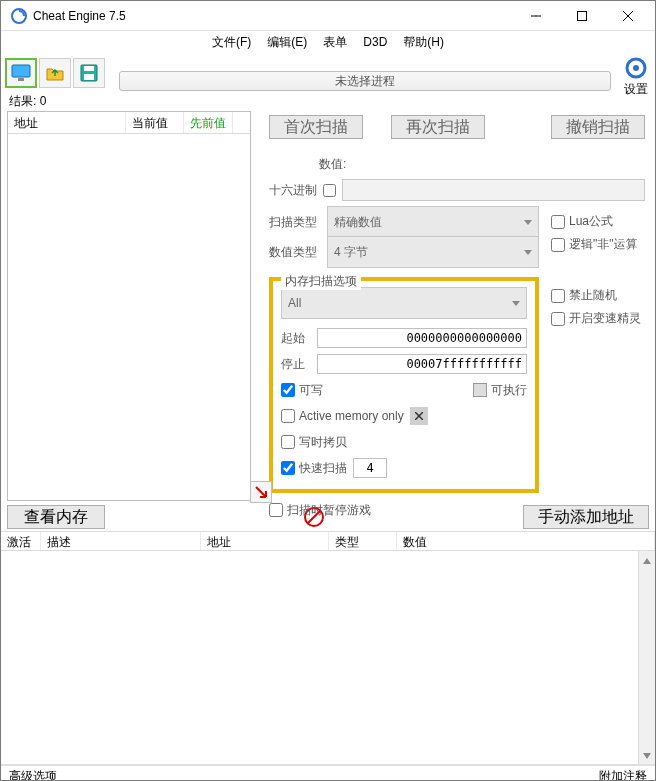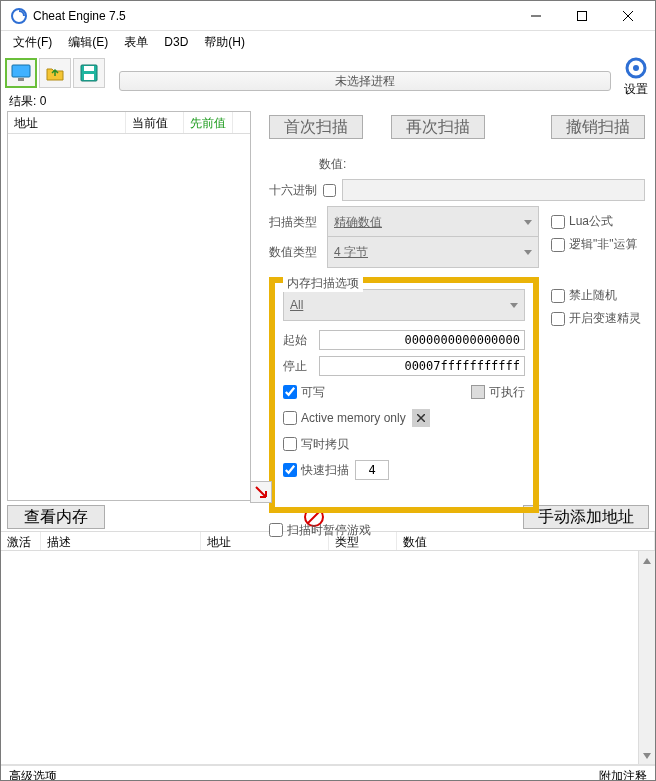--- a/index.html
+++ b/index.html
@@ -3,21 +3,21 @@
 <meta charset="utf-8">
 <style>
 * { box-sizing: border-box; margin: 0; padding: 0; font-family: "Microsoft YaHei", "Segoe UI", Arial, sans-serif; font-size: 12px; }
 body { background: #fff; width: 656px; height: 781px; overflow: hidden; border: 1px solid #7a7a7a; }
 
 .titlebar { height: 30px; display: flex; align-items: center; padding: 0 4px; background: #fff; border-bottom: 1px solid #e0e0e0; }
 .titlebar-icon { width: 16px; height: 16px; margin: 0 6px; }
 .titlebar-text { flex: 1; font-size: 12px; }
 .titlebar-btn { width: 46px; height: 30px; display: flex; align-items: center; justify-content: center; color: #000; }
 
-.menubar { height: 22px; display: flex; align-items: center; padding: 0 6px; gap: 4px; }
+.menubar { height: 22px; display: flex; align-items: center; padding: 0 6px; gap: 4px; justify-content: center; }
 .menubar-item { padding: 2px 6px; font-size: 12px; }
 
 .toolbar-row { height: 40px; display: flex; align-items: center; padding: 2px 4px; gap: 2px; position: relative; }
 .tool-btn { width: 32px; height: 30px; border: 1px solid #cfcfcf; display: flex; align-items: center; justify-content: center; background: #f5f5f5; }
 .tool-btn.active { border: 2px solid #6abf3a; }
 .process-bar { flex: 1; margin: 16px 8px 0 12px; height: 20px; border: 1px solid #bdbdbd; border-radius: 3px; background: linear-gradient(#f8f8f8,#eeeeee); text-align: center; line-height: 18px; color: #555; margin-right: 40px; }
 .settings-gear { position: absolute; right: 6px; top: 2px; display: flex; flex-direction: column; align-items: center; font-size: 10px; }
 
 .results-label { padding: 0 8px; font-size: 12px; height: 16px; }
 
@@ -30,29 +30,29 @@
 .results-headers .prev { color: #1a9a1a; }
 .scan-panel { flex: 1; padding: 6px 10px 4px 18px; position: relative; }
 .scan-btn-row { display: flex; gap: 28px; margin-bottom: 12px; }
 .scan-btn-row .spacer { flex: 1; }
 .btn { height: 24px; padding: 0 14px; border: 1px solid #adadad; background: #e9e9e9; font-size: 16px; color: #666; display: inline-flex; align-items: center; justify-content: center; min-width: 68px; }
 .btn.enabled { color: #000; }
 
 .row { display: flex; align-items: center; height: 26px; gap: 6px; }
 .lbl { font-size: 12px; color: #555; white-space: nowrap; }
 .val-input { flex: 1; height: 22px; border: 1px solid #c8c8c8; background: #f2f2f2; padding: 0 4px; font-size: 12px; }
-.combo { flex: 1; height: 32px; border: 1px solid #c8c8c8; background: #e9e9e9; color: #666; padding: 0 6px; display: flex; align-items: center; justify-content: space-between; text-decoration: underline; }
+.combo { flex: 1; height: 32px; border: 1px solid #c8c8c8; background: #e9e9e9; color: #666; padding: 0 6px; display: flex; align-items: center; justify-content: space-between; }
 .check { display: inline-flex; align-items: center; gap: 4px; font-size: 12px; color: #555; }
 .check input[type=checkbox] { width: 14px; height: 14px; }
 
 .scan-grid { display: flex; gap: 12px; }
 .scan-left { display: flex; flex-direction: column; gap: 4px; flex: 1; }
 .scan-right { width: 94px; display: flex; flex-direction: column; gap: 6px; padding-top: 4px; }
 
-.mem-options { border: 6px solid #eab308; padding: 6px 8px 24px 8px; margin-top: 8px; position: relative; }
+.mem-options { border: 4px solid #eab308; padding: 6px 8px 8px 8px; margin-top: 8px; position: relative; }
 .mem-options-title { position: absolute; top: -8px; left: 8px; background: #fff; padding: 0 4px; font-size: 12px; color: #555; }
 
 .addr-input { height: 20px; border: 1px solid #c0c0c0; padding: 0 4px; font-family: "Consolas", monospace; font-size: 12px; text-align: right; color: #000000; background: #fff; }
 
 .arrow-btn { position: absolute; left: -1px; bottom: 0; width: 22px; height: 22px; border: 1px solid #bdbdbd; background: #f5f5f5; display: flex; align-items: center; justify-content: center; }
 
 .mid-bottom-row { display: flex; align-items: center; height: 28px; padding: 2px 6px; gap: 24px; }
 .mid-no-icon { width: 28px; height: 22px; display: flex; align-items: center; justify-content: center; margin: 0 auto; }
 
 .grid-headers { display: flex; height: 20px; border: 1px solid #dcdcdc; border-left: none; border-right: none; background: #fff; }

